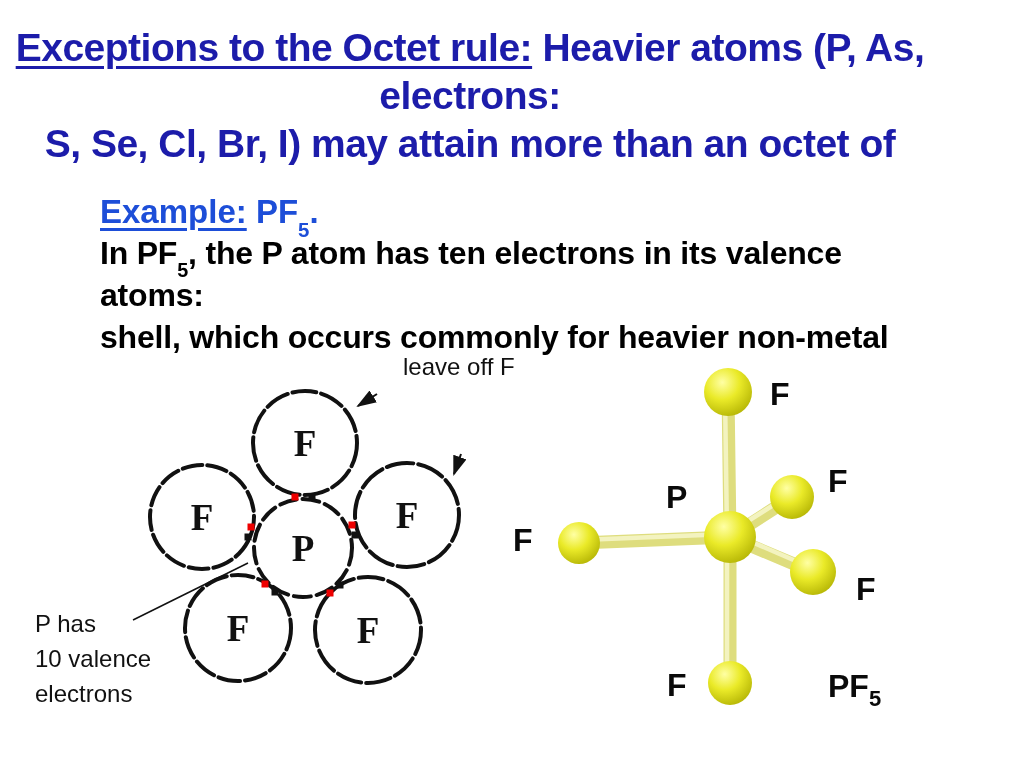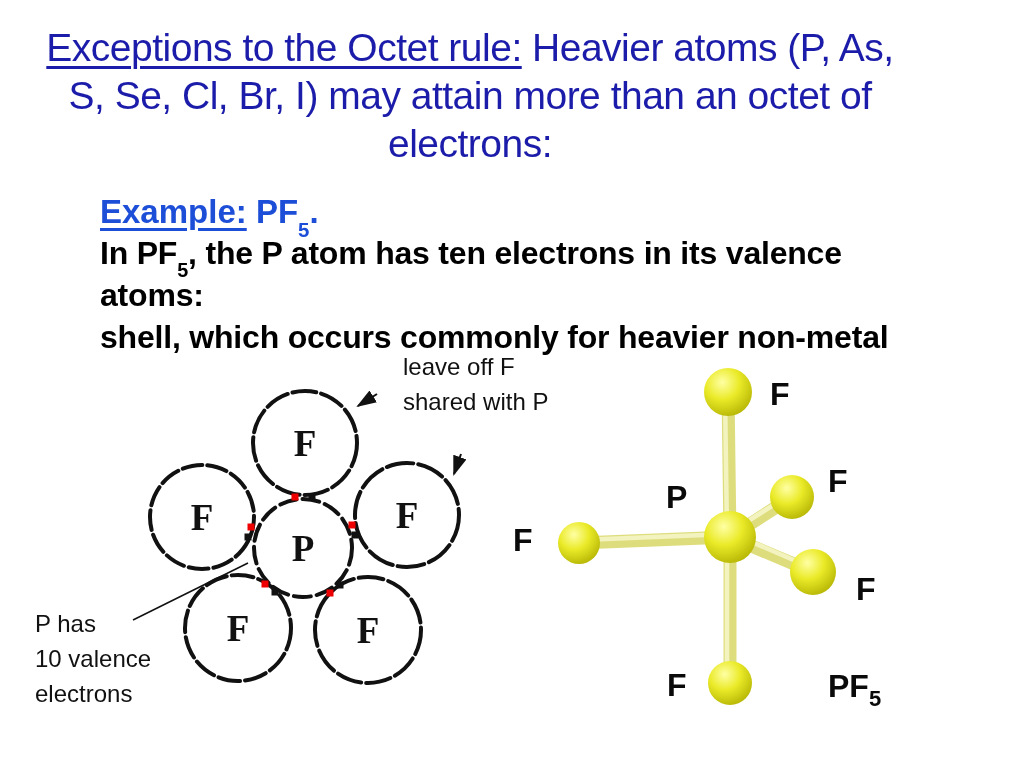--- a/index.html
+++ b/index.html
@@ -3,21 +3,21 @@
 <meta charset="utf-8">
 <style>
   html,body{margin:0;padding:0;background:#888;}
   .slide{
     position:relative;width:1024px;height:768px;background:#ffffff;
     overflow:hidden;font-family:"Liberation Sans",sans-serif;
   }
   
   .title{
     position:absolute;left:0;top:24px;width:940px;text-align:center;
-    font-weight:normal;font-size:39px;line-height:48px;letter-spacing:-0.5px;
+    font-weight:bold;font-size:39px;line-height:48px;letter-spacing:-0.5px;
   }
   .title .u{text-decoration:underline;text-underline-offset:5px;text-decoration-thickness:3px;}
   
   .example{
     position:absolute;left:100px;top:193px;
     font-weight:bold;font-size:33px;color:#1d4ed8;
   }
   .example .u{text-decoration:underline;text-underline-offset:5px;text-decoration-thickness:3px;}
   .para{
     position:absolute;left:100px;top:232px;width:880px;
@@ -35,35 +35,34 @@
   .lewis-letter{font-family:"Liberation Serif",serif;font-weight:bold;font-size:37px;fill:#111;}
   .mlabel{font-family:"Liberation Sans",sans-serif;font-weight:bold;font-size:32px;fill:#0a0a0a;}
 </style>
 </head>
 <body>
 
 <div class="slide">
 
   <div class="title" style="color: rgb(28, 28, 170);">
     <div><span class="u">Exceptions to the Octet rule:</span><span> Heavier atoms (P, As,</span></div>
+    <div>electrons:</div>
     <div>S, Se, Cl, Br, I) may attain more than an octet of</div>
-    <div>electrons:</div>
   </div>
 
   <div class="example"><span class="u">Example:</span><span> PF</span><sub class="s">5</sub><span>.</span></div>
 
   <div class="para">
     <div><span>In PF</span><sub class="s">5</sub><span>, the P atom has ten electrons in its valence</span></div>
     <div>atoms:</div>
     <div>shell, which occurs commonly for heavier non-metal</div>
   </div>
 
   <div class="note" id="note-f">
     <div>leave off F</div>
-    <div>shared with P</div>
   </div>
 
   <div class="note" id="note-p">
     <div>P has</div>
     <div>10 valence</div>
     <div>electrons</div>
   </div>
 
   <svg class="lewis-svg" width="370" height="320" viewBox="0 0 370 320">
     <defs>

